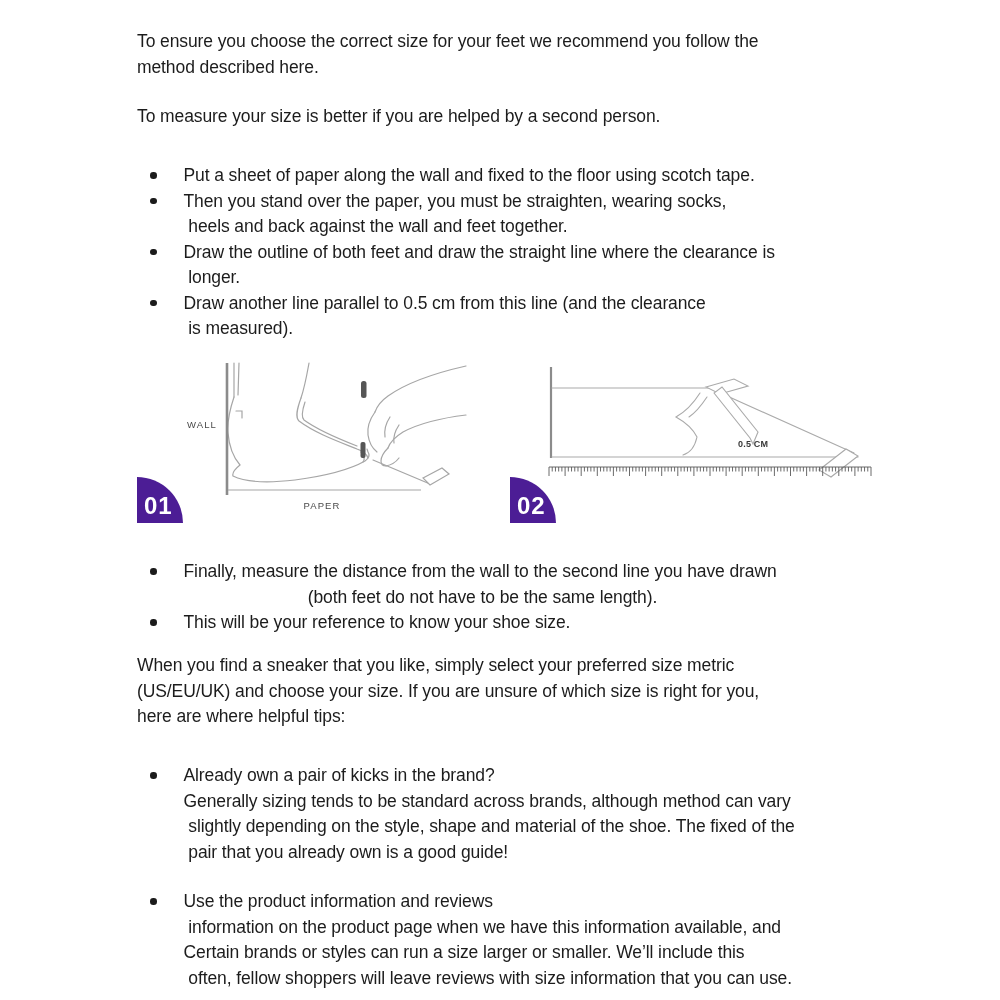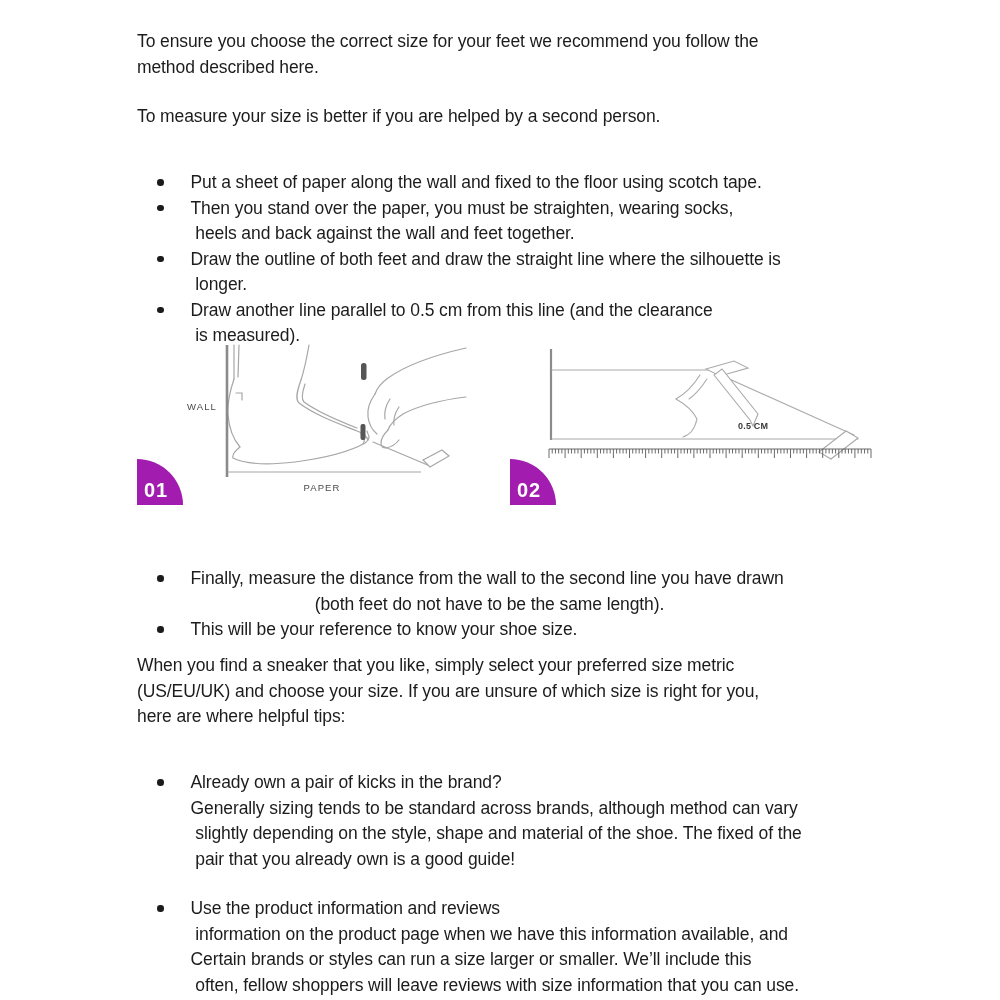--- a/index.html
+++ b/index.html
@@ -5,33 +5,33 @@
 <style>
   html,body{margin:0;padding:0;background:#ffffff;}
   .page{
     position:relative;width:1000px;height:1000px;background:#ffffff;overflow:hidden;
     font-family:"Liberation Sans", sans-serif;color:#1c1c1c;
     font-size:17.5px;line-height:25.5px;letter-spacing:-0.1px;border-radius:15px;
   }
   .abs{position:absolute;}
   .tline{white-space:pre;}
   .para{left:137px;width:810px;}
-  ul.blist{list-style:none;margin:15px;padding:0;left:137px;width:810px;}
+  ul.blist{list-style:none;margin:8px;padding:0;left:137px;width:810px;}
   ul.blist li{display:flex;align-items:flex-start;}
   ul.blist.spaced li{margin-bottom:24px;}
   ul.blist.spaced li:last-child{margin-bottom:0;}
   .dot{flex:none;width:6.5px;height:6.5px;border-radius:50%;background:#1b1b1b;margin:9px 27px 0 5px;}
-  .figwrap{left:137px;top:339px;width:760px;height:170px;}
+  .figwrap{left:137px;top:357px;width:760px;height:170px;}
   .figsvg{position:absolute;top:0;}
   #fig1-svg{left:0;}
   #fig2-svg{left:373px;}
   .badge{
-    position:absolute;top:120px;width:46px;height:46px;background:#a21caf;
+    position:absolute;top:120px;width:46px;height:46px;background:#4c1d95;
     border-top-right-radius:100% 100%;
-    color:#ffffff;font-weight:bold;font-size:20px;letter-spacing:1px;
+    color:#ffffff;font-weight:bold;font-size:24px;letter-spacing:1px;
     display:flex;align-items:flex-end;box-sizing:border-box;padding:0 0 5px 7px;line-height:1;
   }
   #badge1{left:0;}
   #badge2{left:373px;}
   svg text{font-family:"Liberation Sans", sans-serif;}
   .diag-label{font-size:9.5px;letter-spacing:1.1px;fill:#4a4a4a;}
   .measure-label{font-size:9px;font-weight:bold;fill:#383838;letter-spacing:0.2px;}
 </style>
 </head>
 <body>
@@ -57,21 +57,21 @@
       <li>
         <span class="dot"></span>
         <div>
           <div class="tline">Then you stand over the paper, you must be straighten, wearing socks,</div>
           <div class="tline"> heels and back against the wall and feet together.</div>
         </div>
       </li>
       <li>
         <span class="dot"></span>
         <div>
-          <div class="tline">Draw the outline of both feet and draw the straight line where the silhouette is</div>
+          <div class="tline">Draw the outline of both feet and draw the straight line where the clearance is</div>
           <div class="tline"> longer.</div>
         </div>
       </li>
       <li>
         <span class="dot"></span>
         <div>
           <div class="tline">Draw another line parallel to 0.5 cm from this line (and the clearance</div>
           <div class="tline"> is measured).</div>
         </div>
       </li>

